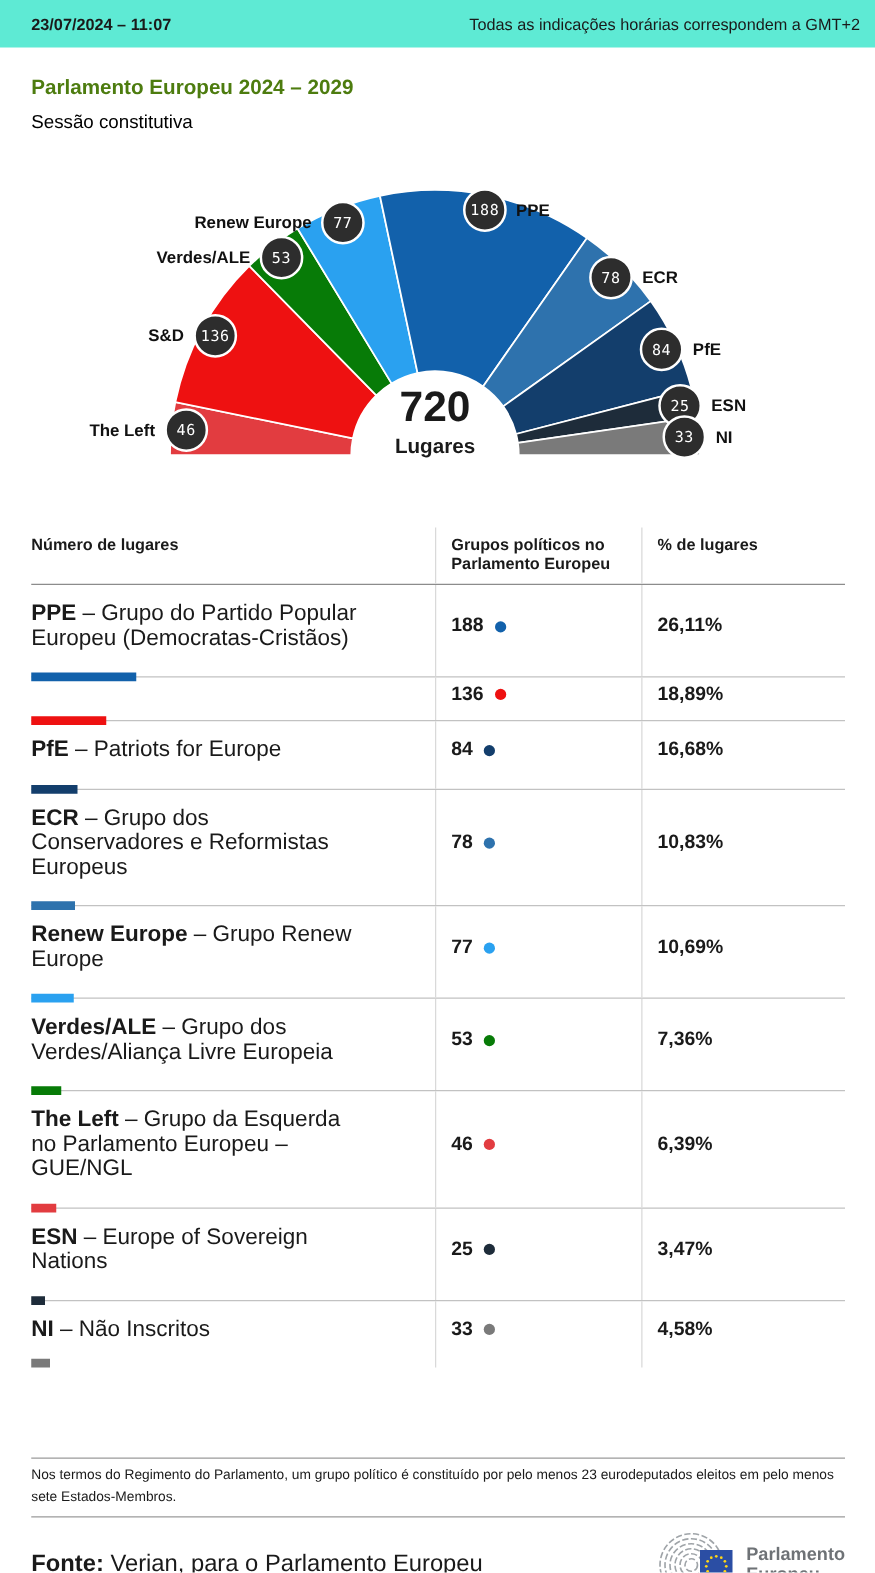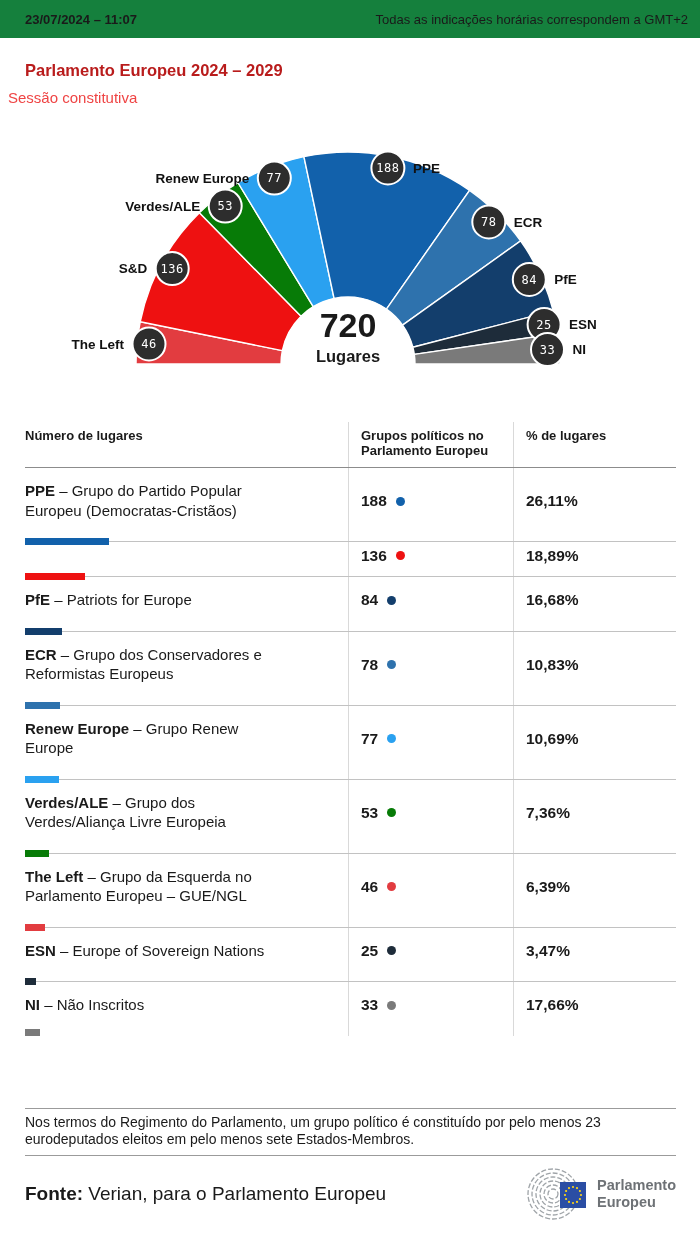--- a/index.html
+++ b/index.html
@@ -4,28 +4,28 @@
 <style>
   * { box-sizing: border-box; margin: 0; padding: 0; }
   html,body { width:700px; }
   body {
     width: 700px; height: 1258px; overflow: hidden;
     background: #fff; color: #1a1a1a;
     font-family: "Liberation Sans", "DejaVu Sans", sans-serif;
     position: relative;
   }
   .topbar {
-    height: 38px; background: #15803d;
+    height: 38px; background: #5eead4;
     display: flex; align-items: center; justify-content: space-between;
     padding: 0 12px 0 25px; font-size: 13px;
   }
   .topbar .dt { font-weight: bold; }
   .topbar .tz { color: #1a1a1a; }
-  .page-title { margin: 23px 25px 0; font-size: 16.5px; font-weight: bold; color: #b91c1c; }
-  .page-subtitle { margin: 9px 8px 0; font-size: 15px; color: #ef4444; }
+  .page-title { margin: 23px 25px 0; font-size: 16.5px; font-weight: bold; color: #4d7c0f; }
+  .page-subtitle { margin: 9px 25px 0; font-size: 15px; color: #000000; }
   #hemicycle { display: block; margin-top: 26px; }
   .wedge { stroke: #fff; stroke-width: 1.4; }
   .badge-num {
     font-family: "DejaVu Sans Mono", monospace;
     font-size: 12px; fill: #fff; letter-spacing: .5px;
   }
   .grp-label { font-size: 13.5px; font-weight: bold; fill: #111; }
   .center-total { font-size: 34px; font-weight: bold; fill: #1a1a1a; }
   .center-sub { font-size: 16.5px; font-weight: bold; fill: #1a1a1a; }
 
@@ -36,32 +36,32 @@
   }
   .thead > div { font-size: 13px; font-weight: bold; padding: 6px 0 9px; }
   .thead > div:nth-child(2), .thead > div:nth-child(3) {
     border-left: 1px solid #d9d9d9; padding-left: 12px;
   }
   .trow {
     display: grid; grid-template-columns: 323px 165px 163px;
     border-bottom: 1px solid #c2c2c2; position: relative;
   }
   .trow.last { border-bottom: none; }
-  .c1 { padding: 13px 60px 21px 0; font-size: 15px; line-height: 19.5px; position: relative; }
+  .c1 { padding: 13px 60px 21px 0; font-size: 18px; line-height: 19.5px; position: relative; }
   .c1 b { font-weight: bold; }
   .gbar { position: absolute; left: 0; bottom: -4px; height: 7px; display: block; }
   .trow.last .gbar { bottom: 0; }
   .c2, .c3 {
     border-left: 1px solid #d9d9d9; padding-left: 12px; padding-bottom: 7px;
     display: flex; align-items: center; font-size: 15.5px; font-weight: bold;
   }
   .c2 .gdot { width: 9px; height: 9px; border-radius: 50%; display: inline-block; margin-left: 9px; }
   .note {
     margin: 72px 24px 0 25px; border-top: 1px solid #9b9b9b; border-bottom: 1px solid #9b9b9b;
-    padding: 5px 0 6px; font-size: 14px; line-height: 17.5px; color: #1a1a1a;
+    padding: 5px 0 6px; font-size: 11px; line-height: 17.5px; color: #1a1a1a;
   }
   .srcrow {
     margin: 12px 24px 0 25px; display: flex; align-items: center; justify-content: space-between;
   }
   .source { font-size: 19px; }
   .source b { font-weight: bold; }
   .logo { display: flex; align-items: center; gap: 7px; }
   .logo-text { font-size: 14.5px; font-weight: bold; color: #6e7276; line-height: 16.5px; }
 </style>
 </head>
@@ -213,21 +213,21 @@
       </div>
       <div class="trow last">
         <div class="c1">
           <p><b>NI</b> – Não Inscritos</p>
           <span class="gbar" style="background: rgb(122, 122, 122); width: 14.7px;"></span>
         </div>
         <div class="c2">
           <span>33</span>
           <span class="gdot" style="background: rgb(122, 122, 122);"></span>
         </div>
-        <div class="c3">17,66%</div>
+        <div class="c3">4,58%</div>
       </div>
     </div>
 </div>
 
 <div class="note">Nos termos do Regimento do Parlamento, um grupo político é constituído por pelo menos 23 eurodeputados eleitos em pelo menos sete Estados-Membros.</div>
 
 <div class="srcrow">
   <div class="source">
     <b>Fonte:</b>
     <span>Verian, para o Parlamento Europeu</span>

